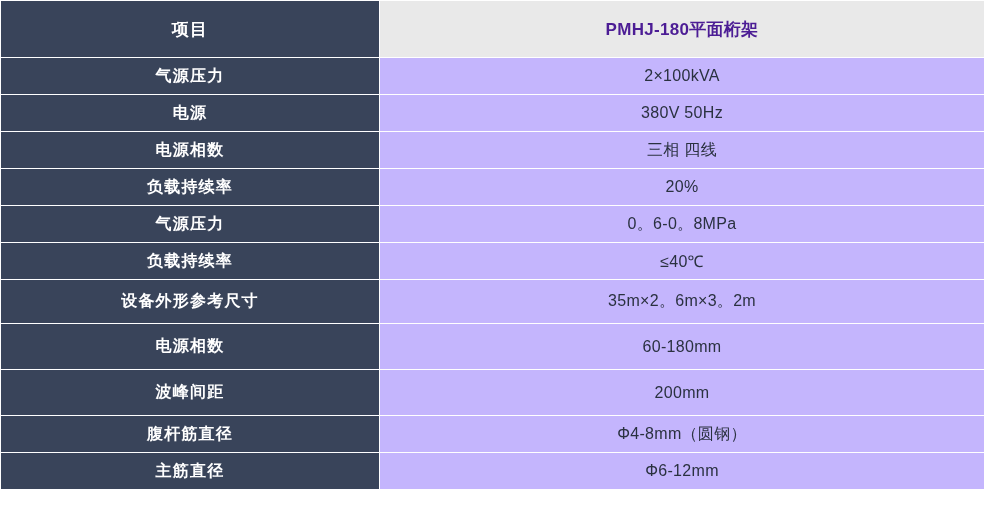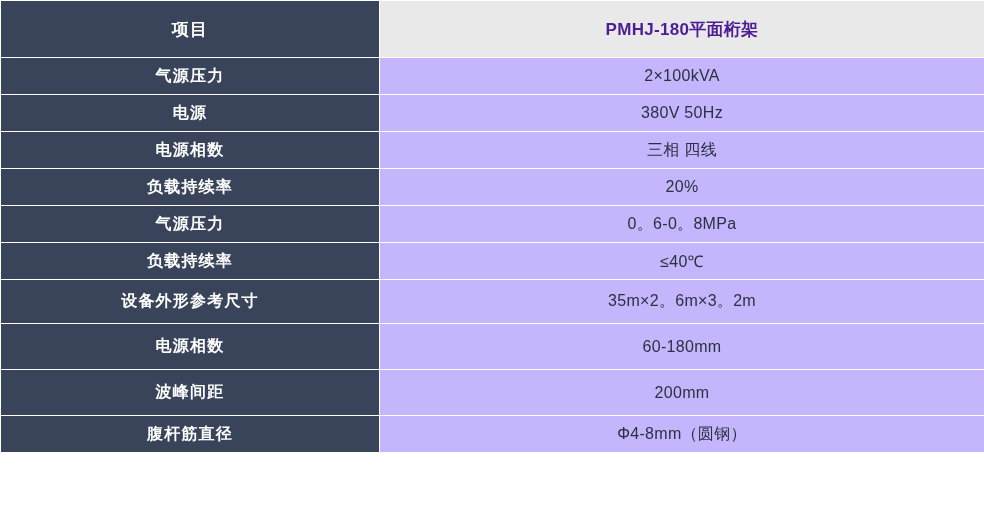--- a/index.html
+++ b/index.html
@@ -168,15 +168,23 @@
 
     <tr class="data-row">
       <td class="cell-label">
         <span>腹杆筋直径</span>
       </td>
       <td class="cell-value">
         <span>Φ4-8mm（圆钢）</span>
       </td>
     </tr>
 
+    <tr class="data-row">
+      <td class="cell-label">
+        <span>主筋直径</span>
+      </td>
+      <td class="cell-value">
+        <span>Φ6-12mm</span>
+      </td>
+    </tr>
 
   </tbody>
 </table>
 
 </body></html>

